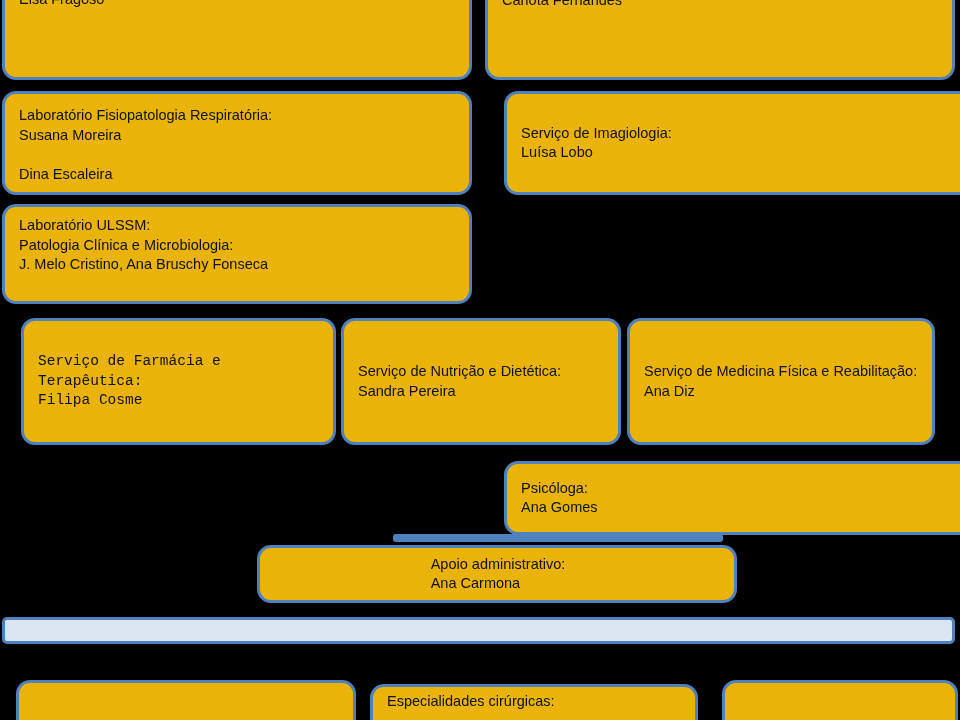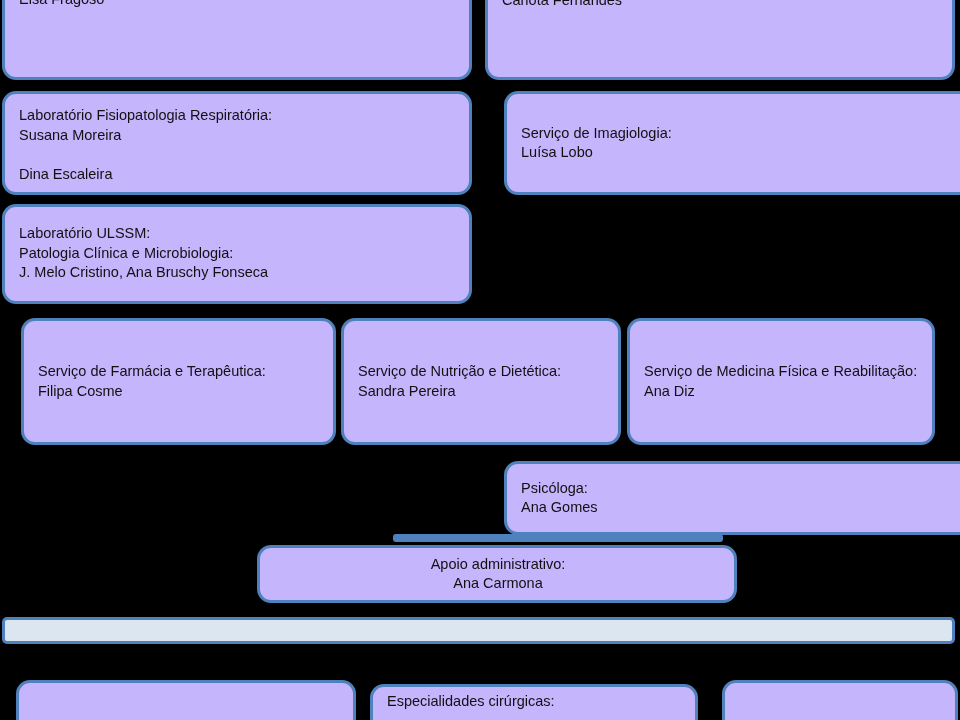--- a/index.html
+++ b/index.html
@@ -23,21 +23,21 @@
     top: 0;
     width: 960px;
     height: 720px;
     background: #000000;
   }
 
   
   .box {
     position: absolute;
     box-sizing: border-box;
-    background: #c4b5fd;
+    background: #eab308;
     border: 3px solid #4f81bd;
     border-radius: 14px;
     box-shadow: 2px 2px 3px rgba(0,0,0,0.55);
     color: #111111;
     font-size: 14.5px;
     line-height: 19.5px;
     padding: 6px 12px 6px 14px;
     white-space: pre-line;
     overflow: hidden;
   }
@@ -49,21 +49,21 @@
     margin-left: 19px;
   }
 
   .box.v-top {
     display: flex;
     flex-direction: column;
     justify-content: flex-start;
   }
 
   .box.center-text {
-    text-align: center;
+    text-align: left;
     align-items: center;
   }
 
   .box-text {
     display: block;
     white-space: pre-line;
   }
 
   
   .bar {
@@ -104,28 +104,28 @@
 Susana Moreira
 
 Dina Escaleira</span>
   </div>
 
   <div class="box v-center" style="left:485px; top:91px; width:470px; height:104px;">
     <span class="box-text">Serviço de Imagiologia:
 Luísa Lobo</span>
   </div>
 
-  <div class="box v-top" style="left:2px; top:204px; width:470px; height:100px; padding-top:17px;">
+  <div class="box v-top" style="left:2px; top:204px; width:470px; height:100px; padding-top:9px;">
     <span class="box-text">Laboratório ULSSM:
 Patologia Clínica e Microbiologia:
 J. Melo Cristino, Ana Bruschy Fonseca</span>
   </div>
 
 
-  <div class="box v-center" style="left:2px; top:318px; width:315px; height:127px;">
+  <div class="box v-center" style="left:2px; top:318px; width:315px; height:127px;font-family:Liberation Mono, monospace;">
     <span class="box-text">Serviço de Farmácia e Terapêutica:
 Filipa Cosme</span>
   </div>
 
   <div class="box v-center" style="left:322px; top:318px; width:280px; height:127px;">
     <span class="box-text">Serviço de Nutrição e Dietética:
 Sandra Pereira</span>
   </div>
 
   <div class="box v-center" style="left:608px; top:318px; width:308px; height:127px;">

